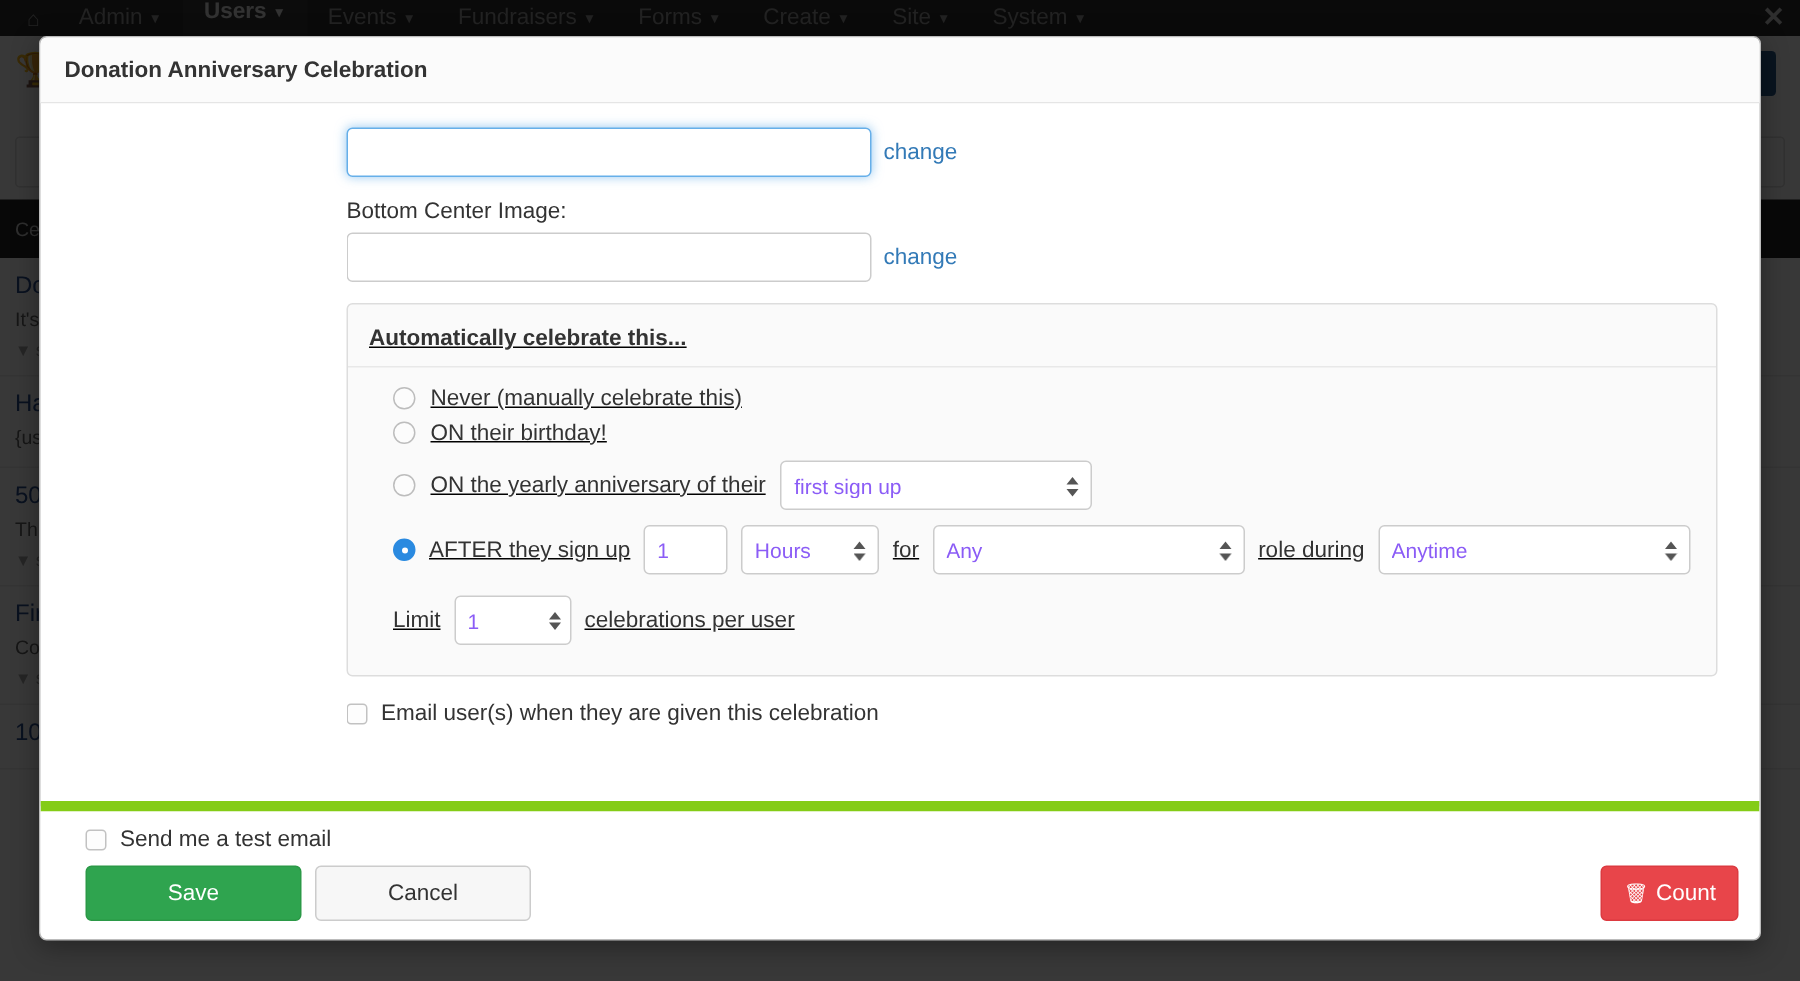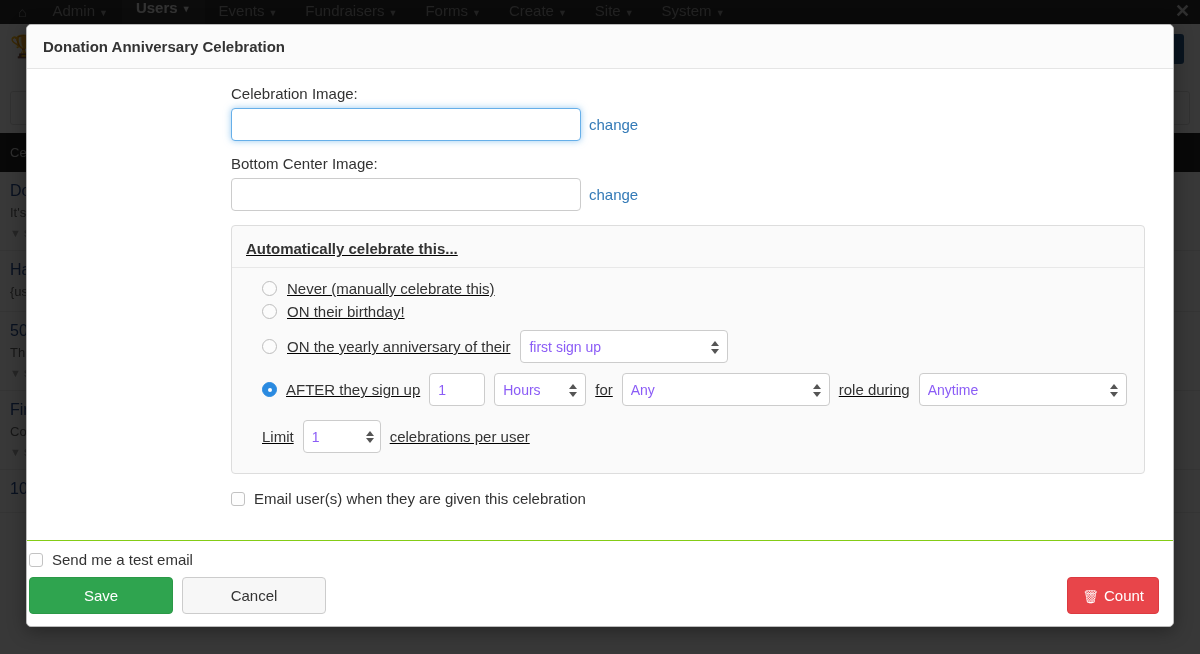--- a/index.html
+++ b/index.html
@@ -318,22 +318,22 @@
   .checkbox {
     width: 14px; height: 14px;
     border: 1px solid #c2c2c2;
     border-radius: 3px;
     background: #fdfdfd;
     flex: 0 0 auto;
   }
   .check-label { font-size: 15px; color: #333; }
 
   .modal-footer {
-    border-top: 1px solid #84cc16;
-    padding: 10px 14px 12px 2px;
+    border-top: 7px solid #84cc16;
+    padding: 10px 14px 12px 30px;
     background: #fff;
     border-radius: 0 0 5px 5px;
   }
   .footer-check { margin-bottom: 9px; }
   .footer-btns {
     display: flex;
     align-items: center;
   }
   .btn {
     font-size: 15px;
@@ -465,21 +465,20 @@
 
 <div class="modal">
 
   <div class="modal-header">
     <div class="modal-title">Donation Anniversary Celebration</div>
   </div>
 
   <div class="modal-body">
     <div class="form-inner">
 
-      <div class="field-label">Celebration Image:</div>
       <div class="field-row">
         <input class="text-input focused" type="text" autofocus="" value="" style="">
         <a class="change-link" href="#">change</a>
       </div>
 
       <div class="field-label">Bottom Center Image:</div>
       <div class="field-row">
         <input class="text-input" type="text" value="" style="">
         <a class="change-link" href="#">change</a>
       </div>

